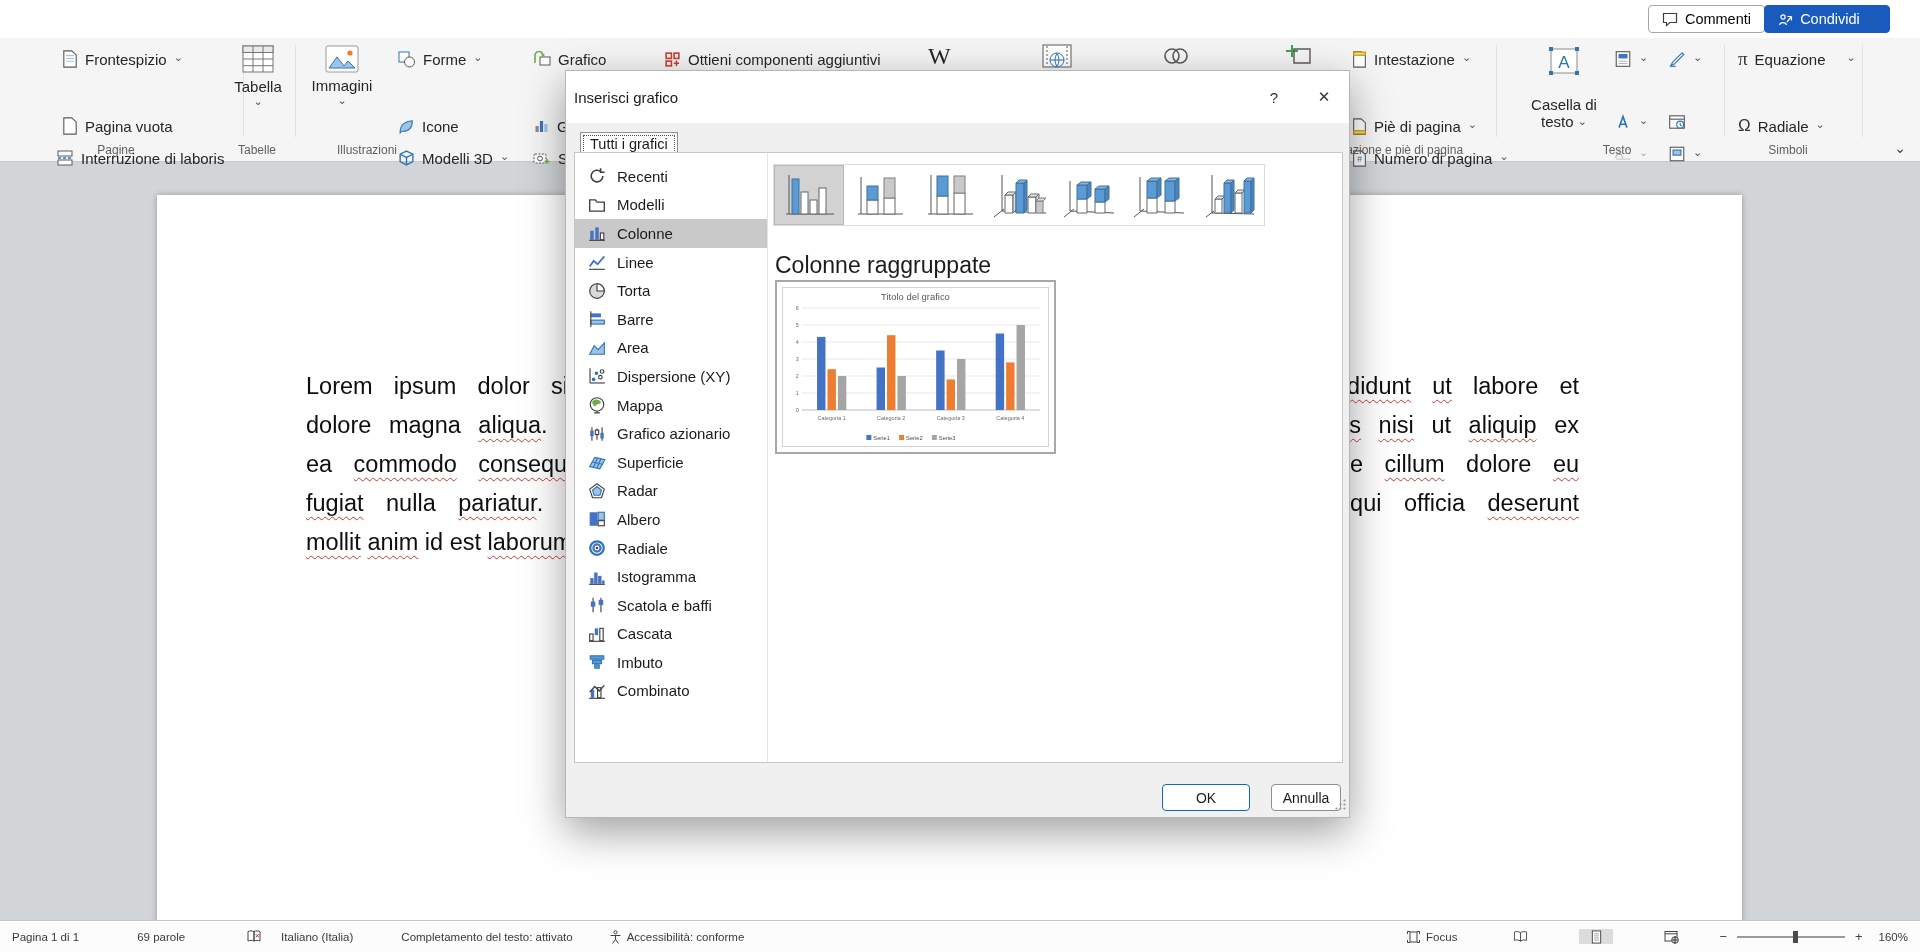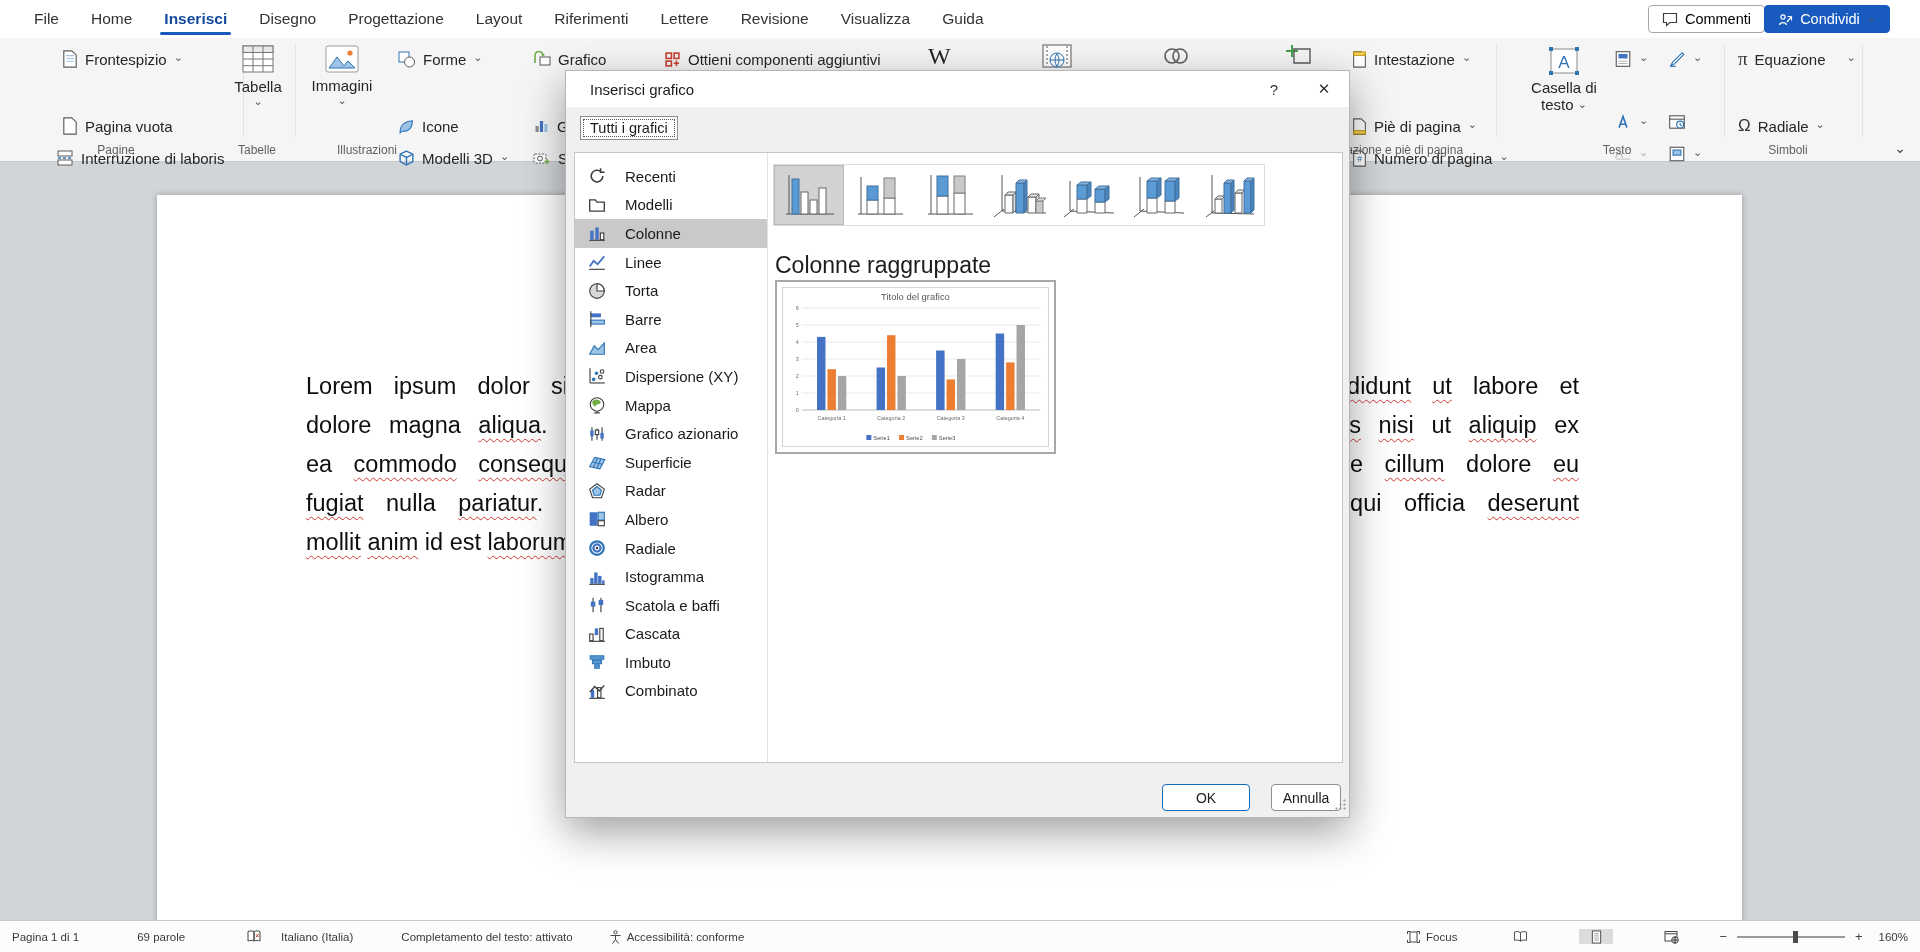--- a/index.html
+++ b/index.html
@@ -29,29 +29,29 @@
   .docarea{position:absolute;left:0;top:162px;right:0;height:775px;background:#d2d5d8;overflow:hidden}
   .page{position:absolute;left:157px;top:33px;width:1585px;height:770px;background:#fff;box-shadow:0 0 6px rgba(0,0,0,.28)}
   .para{position:absolute;left:149px;top:172px;width:1273px;font-size:23.5px;line-height:39px;color:#0e0e0e}
   .dline{text-align:justify;text-align-last:justify;white-space:nowrap}
   .dline.last{text-align-last:left}
   .sq{text-decoration-line:underline;text-decoration-style:wavy;text-decoration-color:#cf3a32;
       text-decoration-thickness:1px;text-underline-offset:5px}
   
   .dialog{position:absolute;left:565px;top:70px;width:785px;height:748px;background:#f0f0f0;
           border:1px solid #b6b6b6;box-shadow:0 14px 40px rgba(0,0,0,.38);z-index:40}
-  .dlg-titlebar{height:36px;background:#fff;display:flex;align-items:center;padding-left:24px;font-size:15px;color:#1b1b1b}
+  .dlg-titlebar{height:52px;background:#fff;display:flex;align-items:center;padding-left:8px;font-size:15px;color:#1b1b1b}
   .dlg-sysbtn{width:50px;height:42px;display:flex;align-items:center;justify-content:center;font-size:15px;color:#333}
   .dlg-help{margin-left:auto}
   .dlg-tabrow{height:39px;padding:9px 0 0 14px}
   .dlg-tab{display:inline-block;background:#fff;border:1px solid #8f8f8f;outline:1px dotted #555;outline-offset:-4px;
            padding:3px 9px;font-size:14.5px;color:#1b1b1b}
   .dlg-content{position:absolute;left:8px;top:81px;width:769px;height:611px;background:#fff;border:1px solid #c6c6c6;display:flex}
   .dlg-sidebar{width:193px;border-right:1px solid #e3e3e3;padding-top:9px}
-  .cat{display:flex;align-items:center;gap:19px;height:28.6px;padding:0 8px 0 13px;font-size:15px;color:#1a1a1a}
+  .cat{display:flex;align-items:center;gap:11px;height:28.6px;padding:0 8px 0 13px;font-size:15px;color:#1a1a1a}
   .cat.selected{background:#c9c9c9}
   .cat .ci{width:18px;height:18px;display:inline-flex}
   .cat .ci svg{width:18px;height:18px}
   .dlg-main{flex:1;position:relative}
   .thumbs{position:absolute;left:5px;top:11px;display:flex;border:1px solid #dcdcdc;background:#fff}
   .thumb{width:70px;height:60px;display:flex;align-items:center;justify-content:center}
   .thumb.selected{background:#d2d2d2;border:1px solid #b9b9b9}
   .dlg-heading{position:absolute;left:7px;top:99px;font-size:23px;color:#1c1c1c}
   .preview{position:absolute;left:7px;top:127px;width:281px;height:174px;border:2px solid #a8a8a8;background:#fff;padding:5px}
   .preview-inner{width:100%;height:100%;border:1px solid #d5d5d5}
@@ -72,33 +72,20 @@
   .zoomtrack{position:relative;width:108px;height:2px;background:#9a9a9a;margin:0 8px}
   .zoomthumb{position:absolute;left:56px;top:-5px;width:5px;height:12px;background:#4a4a4a}
   .zoomsign{font-size:13px;color:#444;padding:0 2px}
 </style>
 </head>
 <body>
 
 <div class="screen">
 
   <div class="menubar">
-    <div class="mtabs" id="mtabs">
-        <div class="mtab">File</div>
-        <div class="mtab">Home</div>
-        <div class="mtab active">Inserisci</div>
-        <div class="mtab">Disegno</div>
-        <div class="mtab">Progettazione</div>
-        <div class="mtab">Layout</div>
-        <div class="mtab">Riferimenti</div>
-        <div class="mtab">Lettere</div>
-        <div class="mtab">Revisione</div>
-        <div class="mtab">Visualizza</div>
-        <div class="mtab">Guida</div>
-      </div>
     <div class="topbtn btn-comments">
       <span class="ric">
         <svg width="16" height="15" viewBox="0 0 16 15">
             <path d="M1.5 1.5h13v9H8l-3.5 3v-3h-3z" fill="none" stroke="#3d3d3d" stroke-width="1.2"></path>
           </svg>
       </span>
       <span>Commenti</span>
     </div>
     <div class="topbtn btn-share">
       <span class="ric">
@@ -315,21 +302,21 @@
             <rect x="5" y="4" width="26" height="24" fill="#fff" stroke="#8a8a8a"></rect>
             <g fill="#2e75b6">
               <rect x="3" y="2" width="4" height="4"></rect>
               <rect x="29" y="2" width="4" height="4"></rect>
               <rect x="3" y="26" width="4" height="4"></rect>
               <rect x="29" y="26" width="4" height="4"></rect>
             </g>
             <text x="18" y="23" font-size="17" text-anchor="middle" fill="#2e75b6">A</text>
           </svg>
         </span>
-      <span style="margin-top:2px;line-height:17px"><span>Casella di</span><br>
+      <span style="margin-top:19px;line-height:17px"><span>Casella di</span><br>
       <span>testo</span> <span class="chev">⌄</span></span>
     </div>
     <div class="rbtn" style="left:1614px;top:9px">
       <span class="ric">
           <svg width="18" height="18" viewBox="0 0 16 16">
             <rect x="2" y="1.5" width="12" height="13" fill="#fff" stroke="#5a5a5a"></rect>
             <rect x="4" y="3.5" width="8" height="4" fill="#4472c4"></rect>
             <path d="M4 10h8M4 12h8" stroke="#b5b5b5"></path>
           </svg>
         </span>

